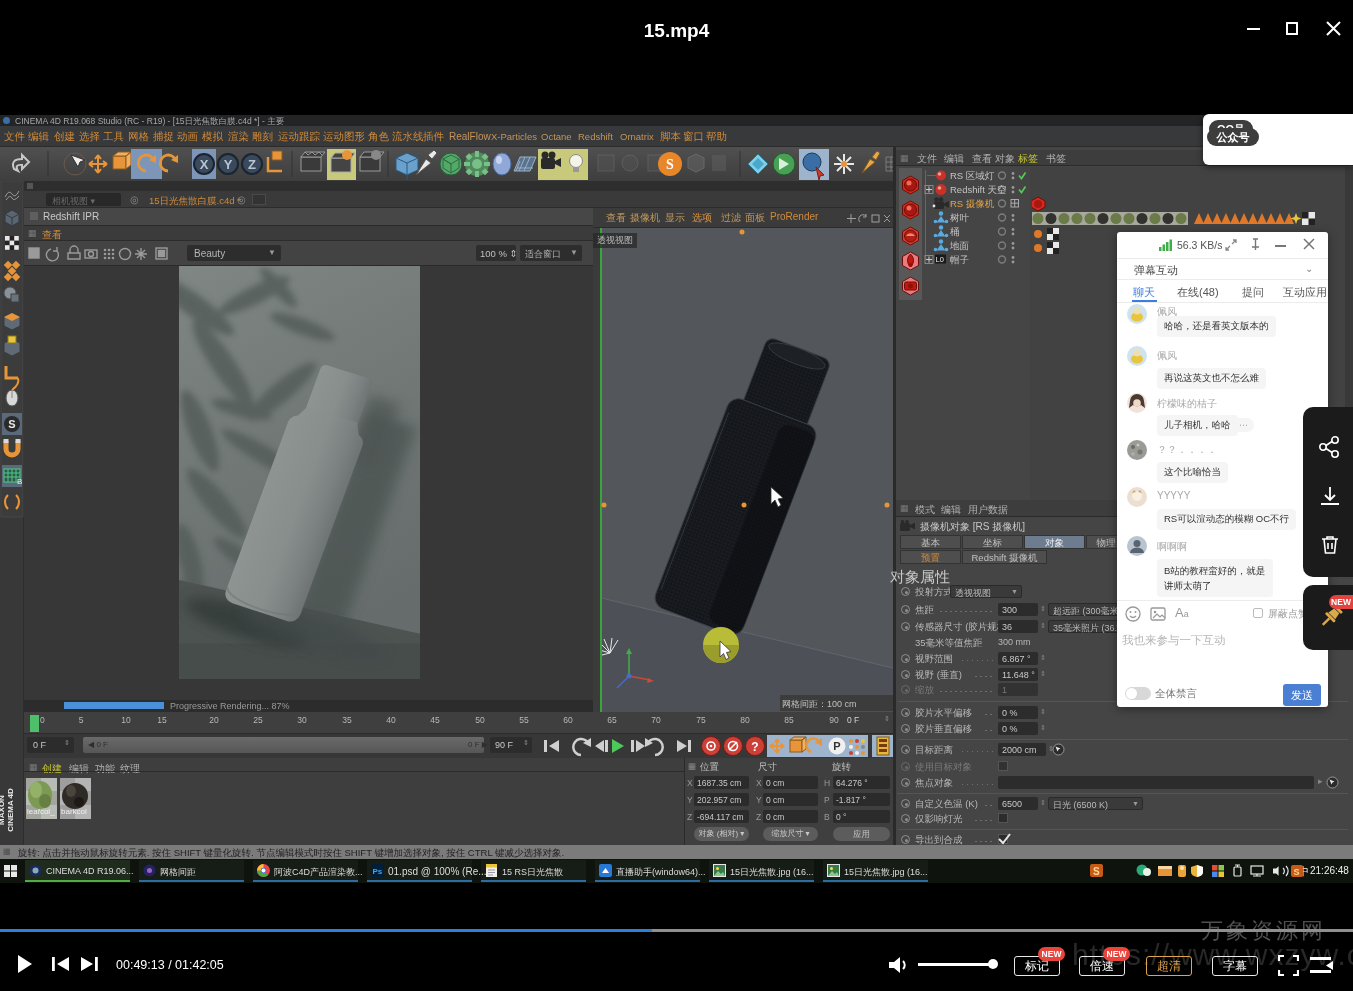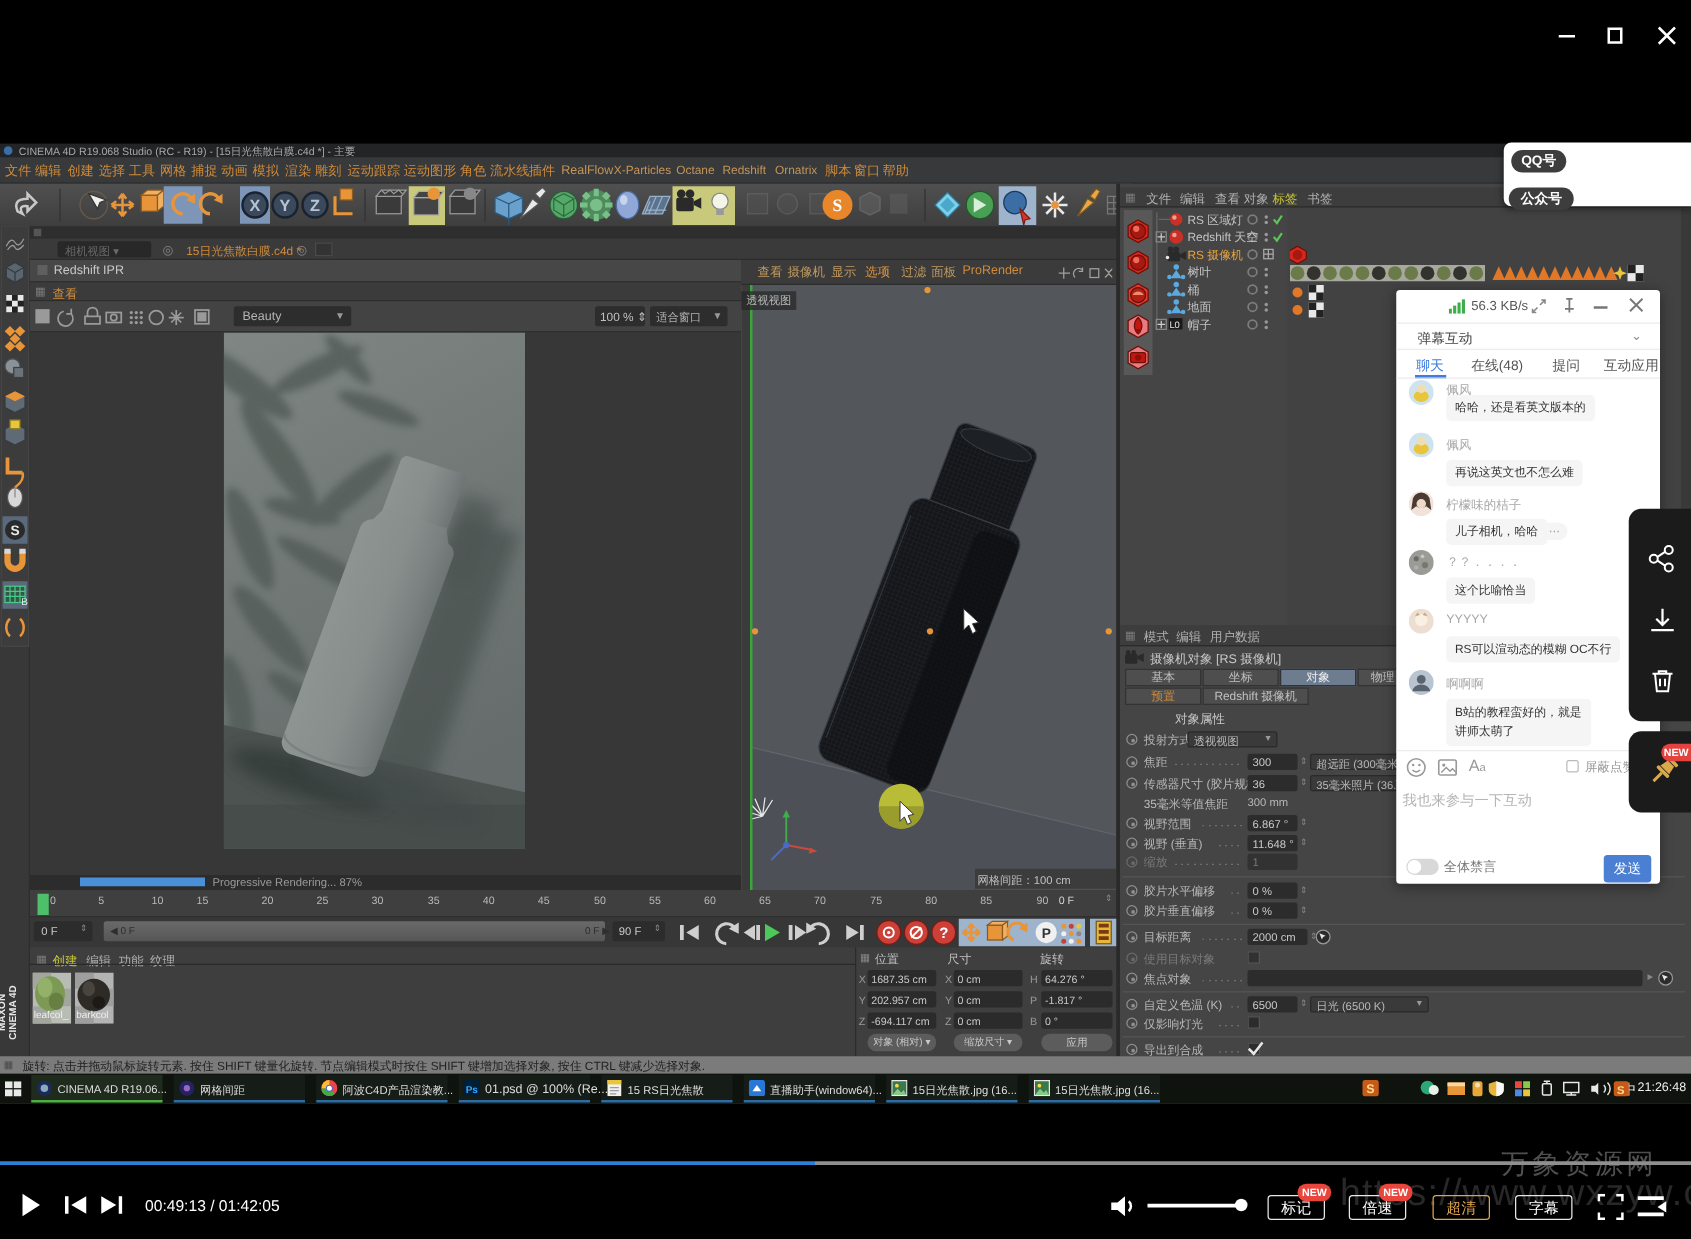--- a/index.html
+++ b/index.html
@@ -3,20 +3,21 @@
 <style>
 html,body{margin:0;padding:0;background:#000;width:1353px;height:991px;overflow:hidden}
 *{box-sizing:border-box}
 body{font-family:"Liberation Sans",sans-serif}
 .a{position:absolute}
 .t{position:absolute;white-space:nowrap}
 </style></head>
 <body>
 <div class="a" style="left:0;top:0;width:1353px;height:991px;background:#000">
 
+<div class="t" style="left:0;right:0;top:20px;text-align:center;color:#fff;font-size:19px;font-weight:bold">15.mp4</div>
 <div class="a" style="left:1247px;top:28px;width:13px;height:2px;background:#fff"></div>
 <div class="a" style="left:1286px;top:22px;width:12px;height:13px;border:2px solid #fff"></div>
 <svg class="a" style="left:1326px;top:21px" width="15" height="15">
       <path d="M1 1 L14 14 M14 1 L1 14" stroke="#fff" stroke-width="2"></path>
     </svg>
 
 <div class="a" id="c4d" style="left:0;top:115px;width:1353px;height:768px;background:#3b3b3b;overflow:hidden">
 
  <div class="a" style="left:0;top:0;width:1353px;height:11px;background:#222426"></div>
  <div class="a" style="left:3px;top:2px;width:7px;height:7px;border-radius:50%;background:#3a6ea5"></div>
@@ -737,21 +738,21 @@
             <circle cx="7" cy="1.8" r="1.8"></circle>
           </g>
         </svg>
   <span class="t" style="left:920px;top:405px;font-size:10px;color:#c8c8c8">摄像机对象 [RS 摄像机]</span>
   <div class="a" style="left:900px;top:420px;width:61px;height:14px;background:#4e4e4e;border:1px solid #333;color:#c0c0c0;font-size:9.5px;text-align:center;line-height:13px">基本</div>
   <div class="a" style="left:962px;top:420px;width:61px;height:14px;background:#4e4e4e;border:1px solid #333;color:#c0c0c0;font-size:9.5px;text-align:center;line-height:13px">坐标</div>
   <div class="a" style="left:1024px;top:420px;width:61px;height:14px;background:#6e7c90;border:1px solid #333;color:#f0f0f0;font-size:9.5px;text-align:center;line-height:13px">对象</div>
   <div class="a" style="left:1086px;top:420px;width:40px;height:14px;background:#4e4e4e;border:1px solid #333;color:#c0c0c0;font-size:9.5px;text-align:center;line-height:13px">物理</div>
   <div class="a" style="left:900px;top:435px;width:61px;height:14px;background:#4e4e4e;border:1px solid #333;color:#cf8a3a;font-size:9.5px;text-align:center;line-height:13px">预置</div>
   <div class="a" style="left:962px;top:435px;width:85px;height:14px;background:#4e4e4e;border:1px solid #333;color:#c0c0c0;font-size:9.5px;text-align:center;line-height:13px">Redshift 摄像机</div>
-  <span class="t" style="left:940px;top:453px;font-size:10px;color:#c8c8c8">对象属性</span>
+  <span class="t" style="left:890px;top:453px;font-size:15px;color:#c8c8c8">对象属性</span>
   <div id="amrows">
   <div class="a" style="left:900px;top:470px;height:13px">
             <span class="t" style="left:1px;top:2px;width:9px;height:9px;border:1.2px solid #8f8f8f;border-radius:50%"></span>
             <span class="t" style="left:4.5px;top:5.5px;width:3px;height:3px;background:#8f8f8f;border-radius:50%"></span>
             <span class="t" style="left:15px;top:1px;font-size:9.5px;color:#b8b8b8">投射方式</span>
           </div>
           <div class="a" style="left:950px;top:470px;width:72px;height:13px;background:#3a3a3a;border:1px solid #2a2a2a;border-radius:2px">
             <span class="t" style="left:4px;top:1px;font-size:9px;color:#b8b8b8">透视视图</span>
             <span class="t" style="right:3px;top:2px;font-size:7px;color:#999">▼</span>
           </div>
@@ -1019,21 +1020,21 @@
   <svg class="a" style="left:1290px;top:749px" width="14" height="14">
           <rect x="1" y="1" width="12" height="12" rx="2" fill="#c85a18"></rect>
           <text x="3.5" y="11" font-size="9" font-weight="bold" fill="#ffd890" font-family="Liberation Sans">S</text>
         </svg>
   <span class="t" style="left:1310px;top:750px;font-size:10px;color:#f0f0f0">21:26:48</span>
  </div>
 </div>
 
 <div class="a" id="qqbox" style="left:1203px;top:114px;width:150px;height:51px;background:#fff;border-radius:6px 0 0 6px;box-shadow:0 2px 6px rgba(0,0,0,.5)">
  <div class="a" style="left:6px;top:6px;width:44px;height:18px;background:#3d3d3d;border-radius:9px;color:#fff;font-size:11px;font-weight:bold;text-align:center;line-height:18px">QQ号</div>
- <div class="a" style="left:4px;top:36px;width:52px;height:18px;background:#3d3d3d;border-radius:9px;color:#fff;font-size:11px;font-weight:bold;text-align:center;line-height:18px">公众号</div>
+ <div class="a" style="left:4px;top:14px;width:52px;height:18px;background:#3d3d3d;border-radius:9px;color:#fff;font-size:11px;font-weight:bold;text-align:center;line-height:18px">公众号</div>
 </div>
 <div class="a" id="chat" style="left:1117px;top:232px;width:211px;height:475px;background:#fff;border-radius:3px;box-shadow:0 2px 10px rgba(0,0,0,.4);overflow:hidden">
  <svg class="a" style="left:42px;top:7px" width="14" height="12">
         <g fill="#3fae4a">
           <rect x="0" y="8" width="2.5" height="4"></rect>
           <rect x="3.5" y="5.5" width="2.5" height="6.5"></rect>
           <rect x="7" y="3" width="2.5" height="9"></rect>
           <rect x="10.5" y="0.5" width="2.5" height="11.5"></rect>
         </g>
       </svg>

